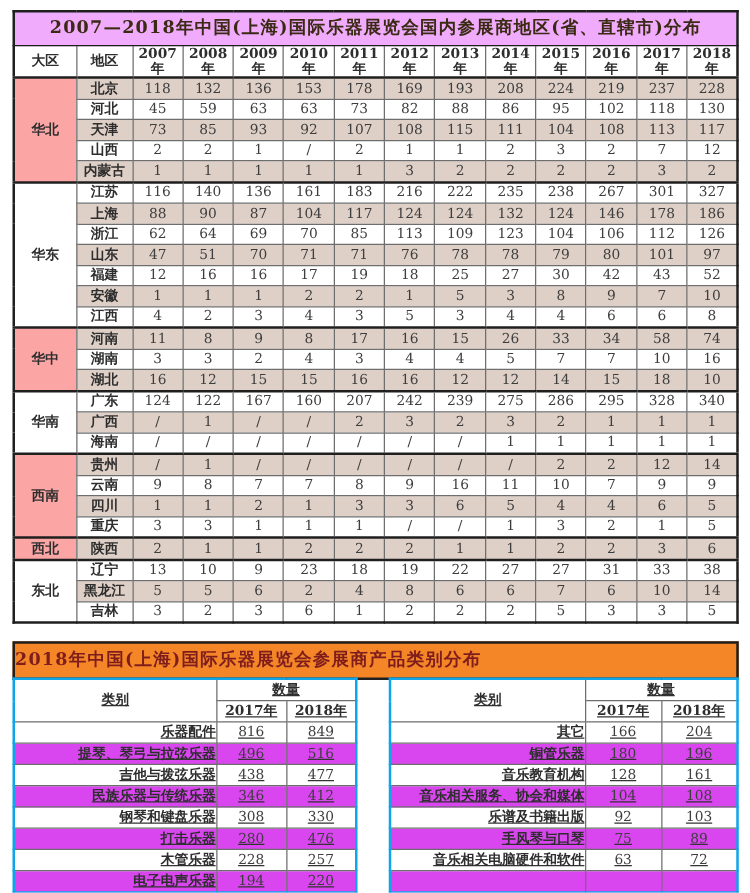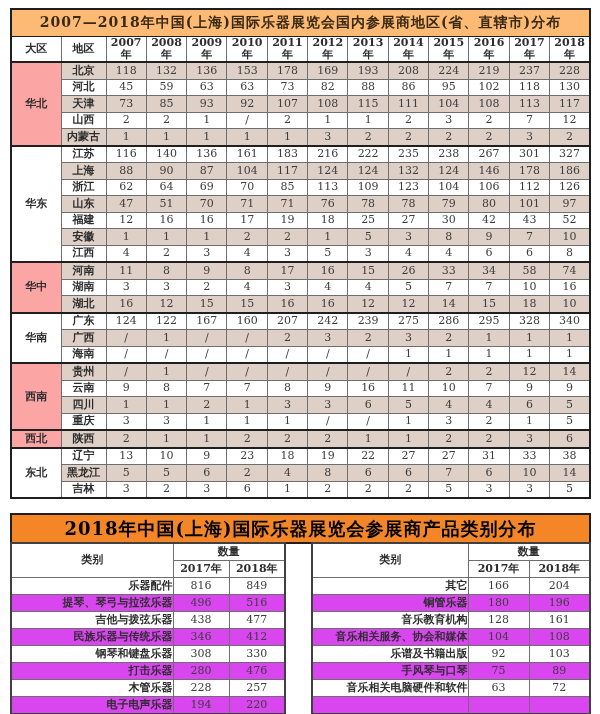--- a/index.html
+++ b/index.html
@@ -15,44 +15,45 @@
     border-collapse:collapse; table-layout:fixed;
     border:2px solid #1f1f1f;
   }
   .t1 td, .t1 th {
     border:1px solid #6e6e6e;
     text-align:center; vertical-align:middle;
     padding:0; font-size:11px; line-height:1.1;
     height:15.5px; color:#3d3d3d;
   }
   .t1 .title-cell {
-    background:#fdba74; height:26px;
+    background:#f0abfc; height:26px;
     font-size:14px; font-weight:bold; color:#3a2a14;
     border:1px solid #1f1f1f;
     letter-spacing:1px;
   }
   .t1 th { font-weight:bold; color:#2e2e2e; height:16px;margin-left:22px; }
   .t1 tr.shaded td { background:#DFD0C7; }
   .t1 td.region { background:#ffffff; font-weight:bold; color:#2e2e2e; }
   .t1 tr.shaded td.region { background:#fca5a5; }
   .t1 td.prov { font-weight:bold; color:#2e2e2e; }
   .t1 tr.group-start td { border-top:2px solid #1f1f1f; }
   
   .bottom { position:absolute; left:10px; top:513px; width:581px; }
   .bt-title {
     background:#F48627; border:2px solid #1f1f1f;
-    height:27px; line-height:27px; text-align:center;
-    font-size:18px; font-weight:bold; color:#000000;
+    height:27px; line-height:27px; 
+    font-size:14px; font-weight:bold; color:#7f1d1d;
     letter-spacing:1px;
   }
   .bt-row { display:flex; margin-top:-2px; }
   .bt-gap { width:29px; }
   .t2 {
     border-collapse:collapse; table-layout:fixed;
-    border:2px solid #404040;
+    border:2px solid #0ea5e9;
+    text-decoration:underline;
   }
   .t2-left { width:274px; }
   .t2-right { width:278px; }
   .t2 td, .t2 th {
     border:1px solid #6e6e6e;
     padding:0; font-size:11px; line-height:1.1;
     height:16px; text-align:center; vertical-align:middle;
     color:#3d3d3d;
   }
   .t2 th { font-weight:bold; color:#2e2e2e; }

